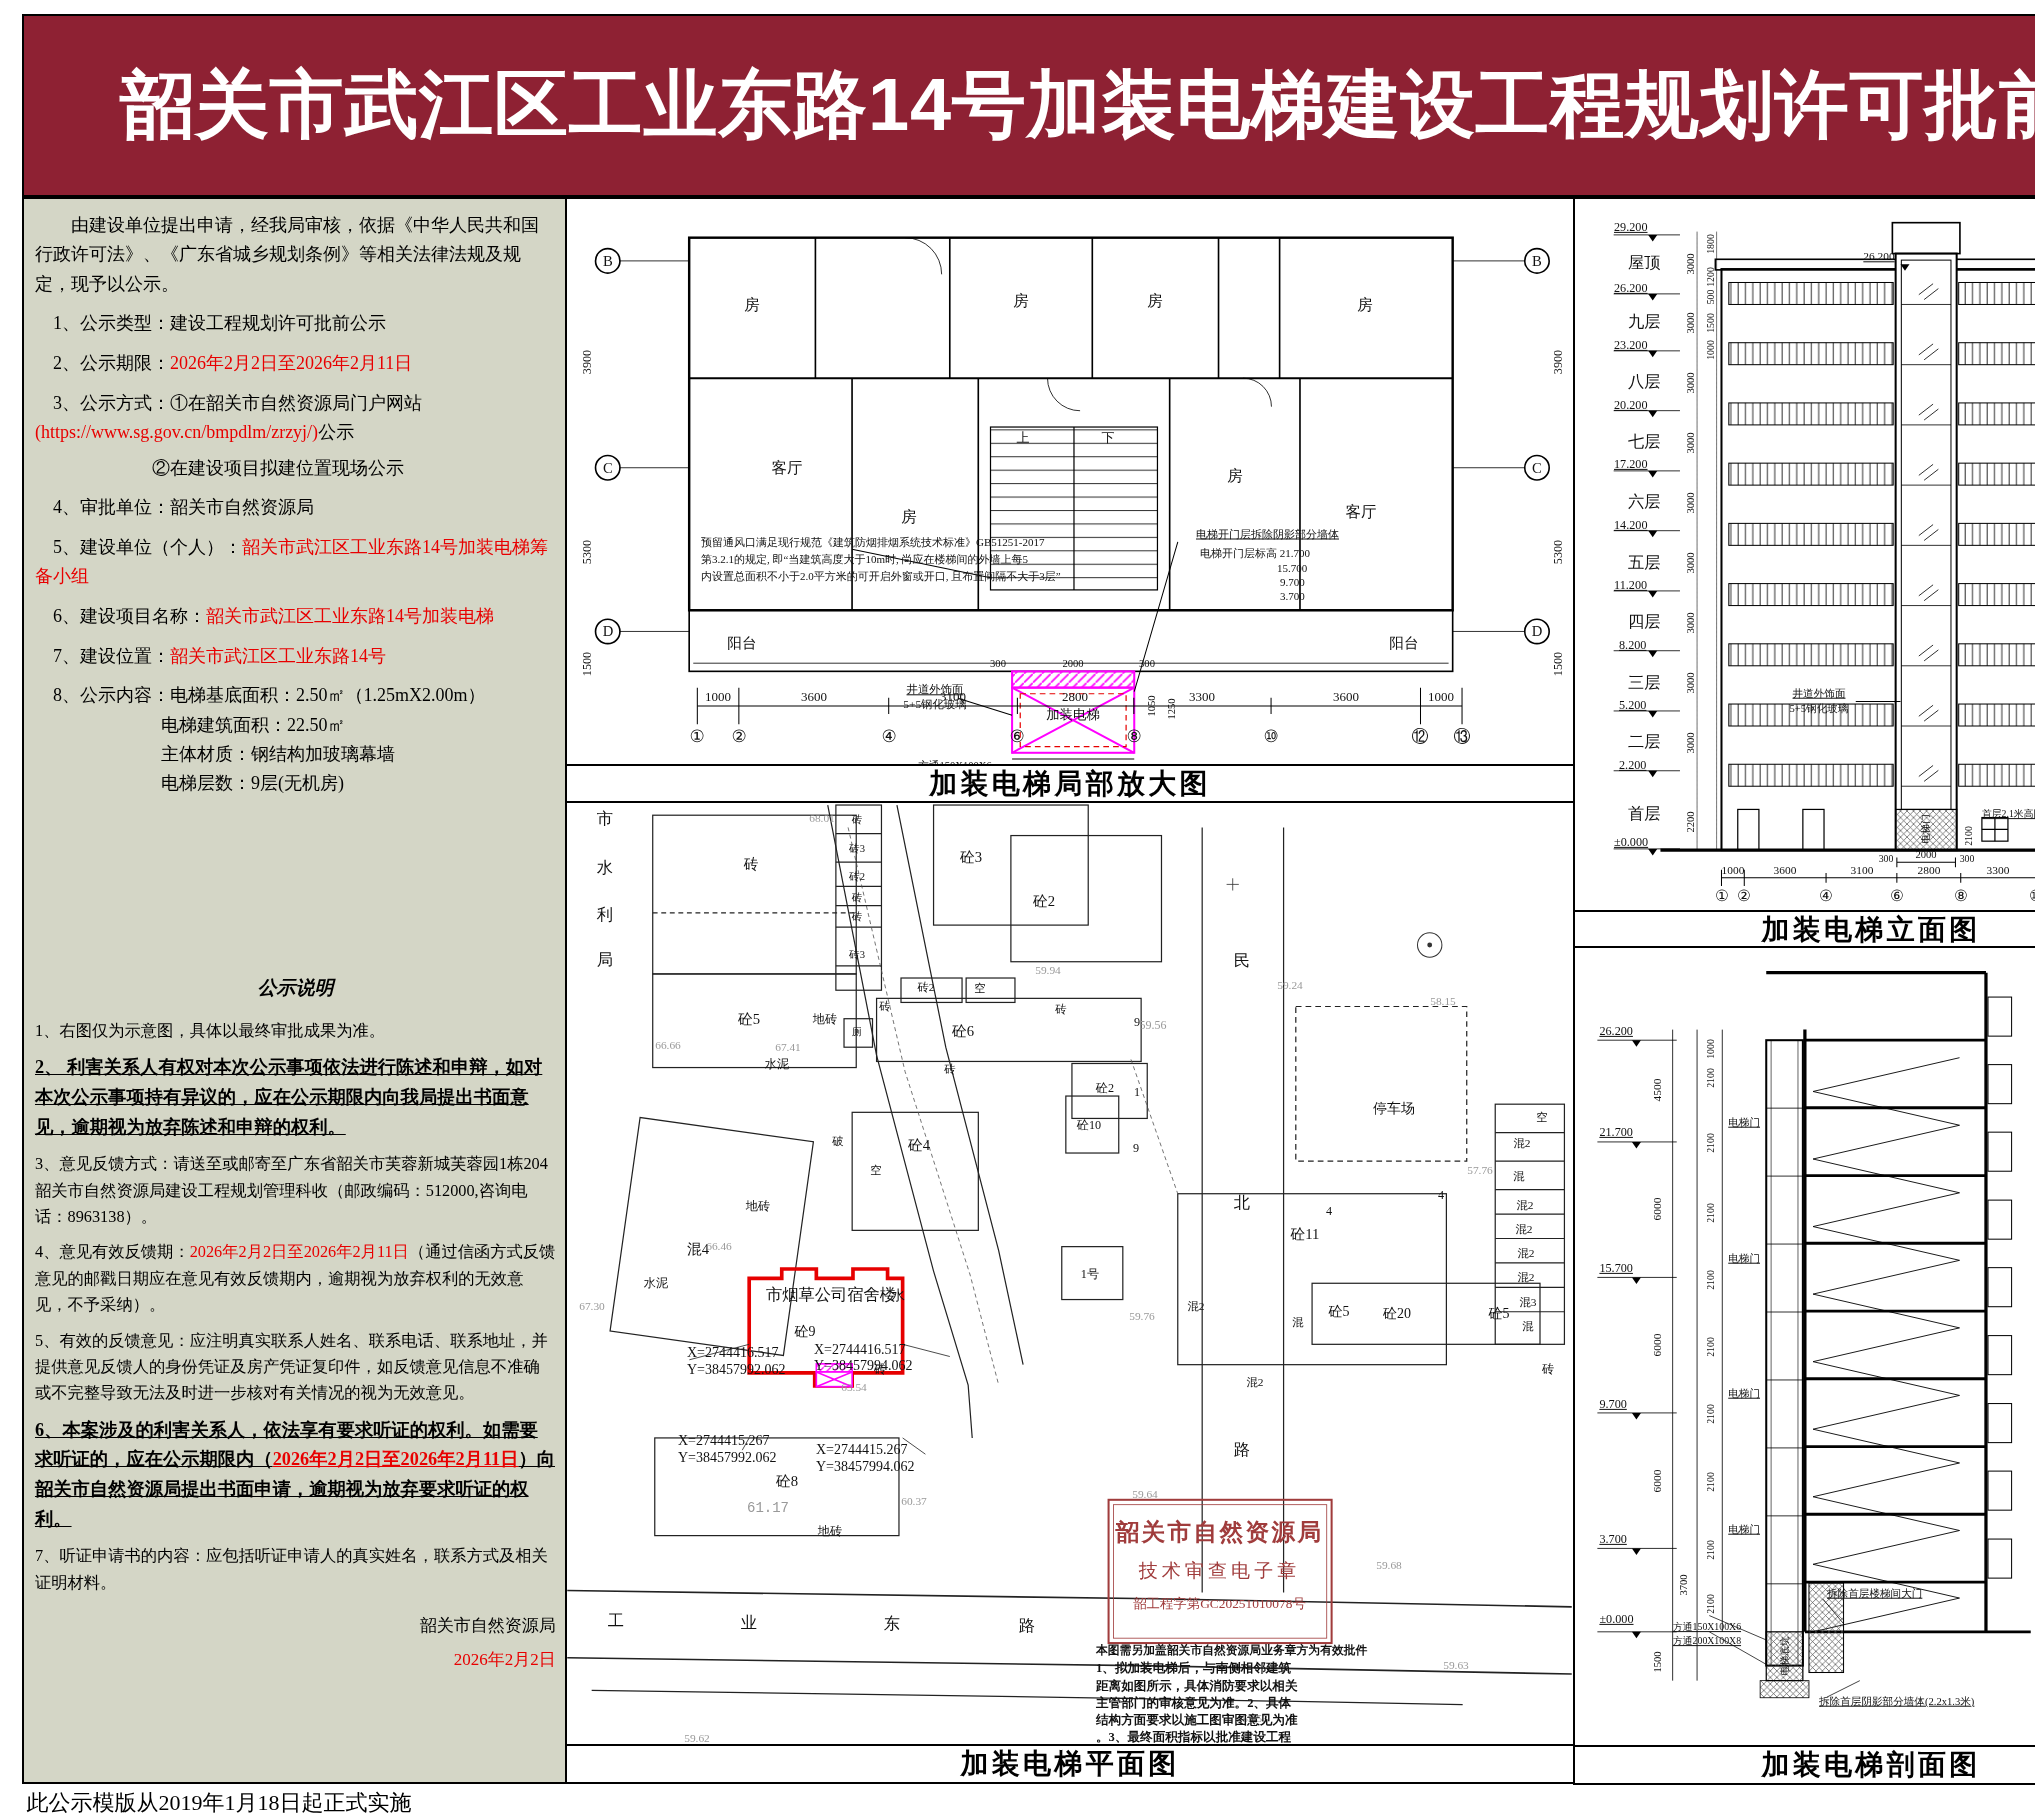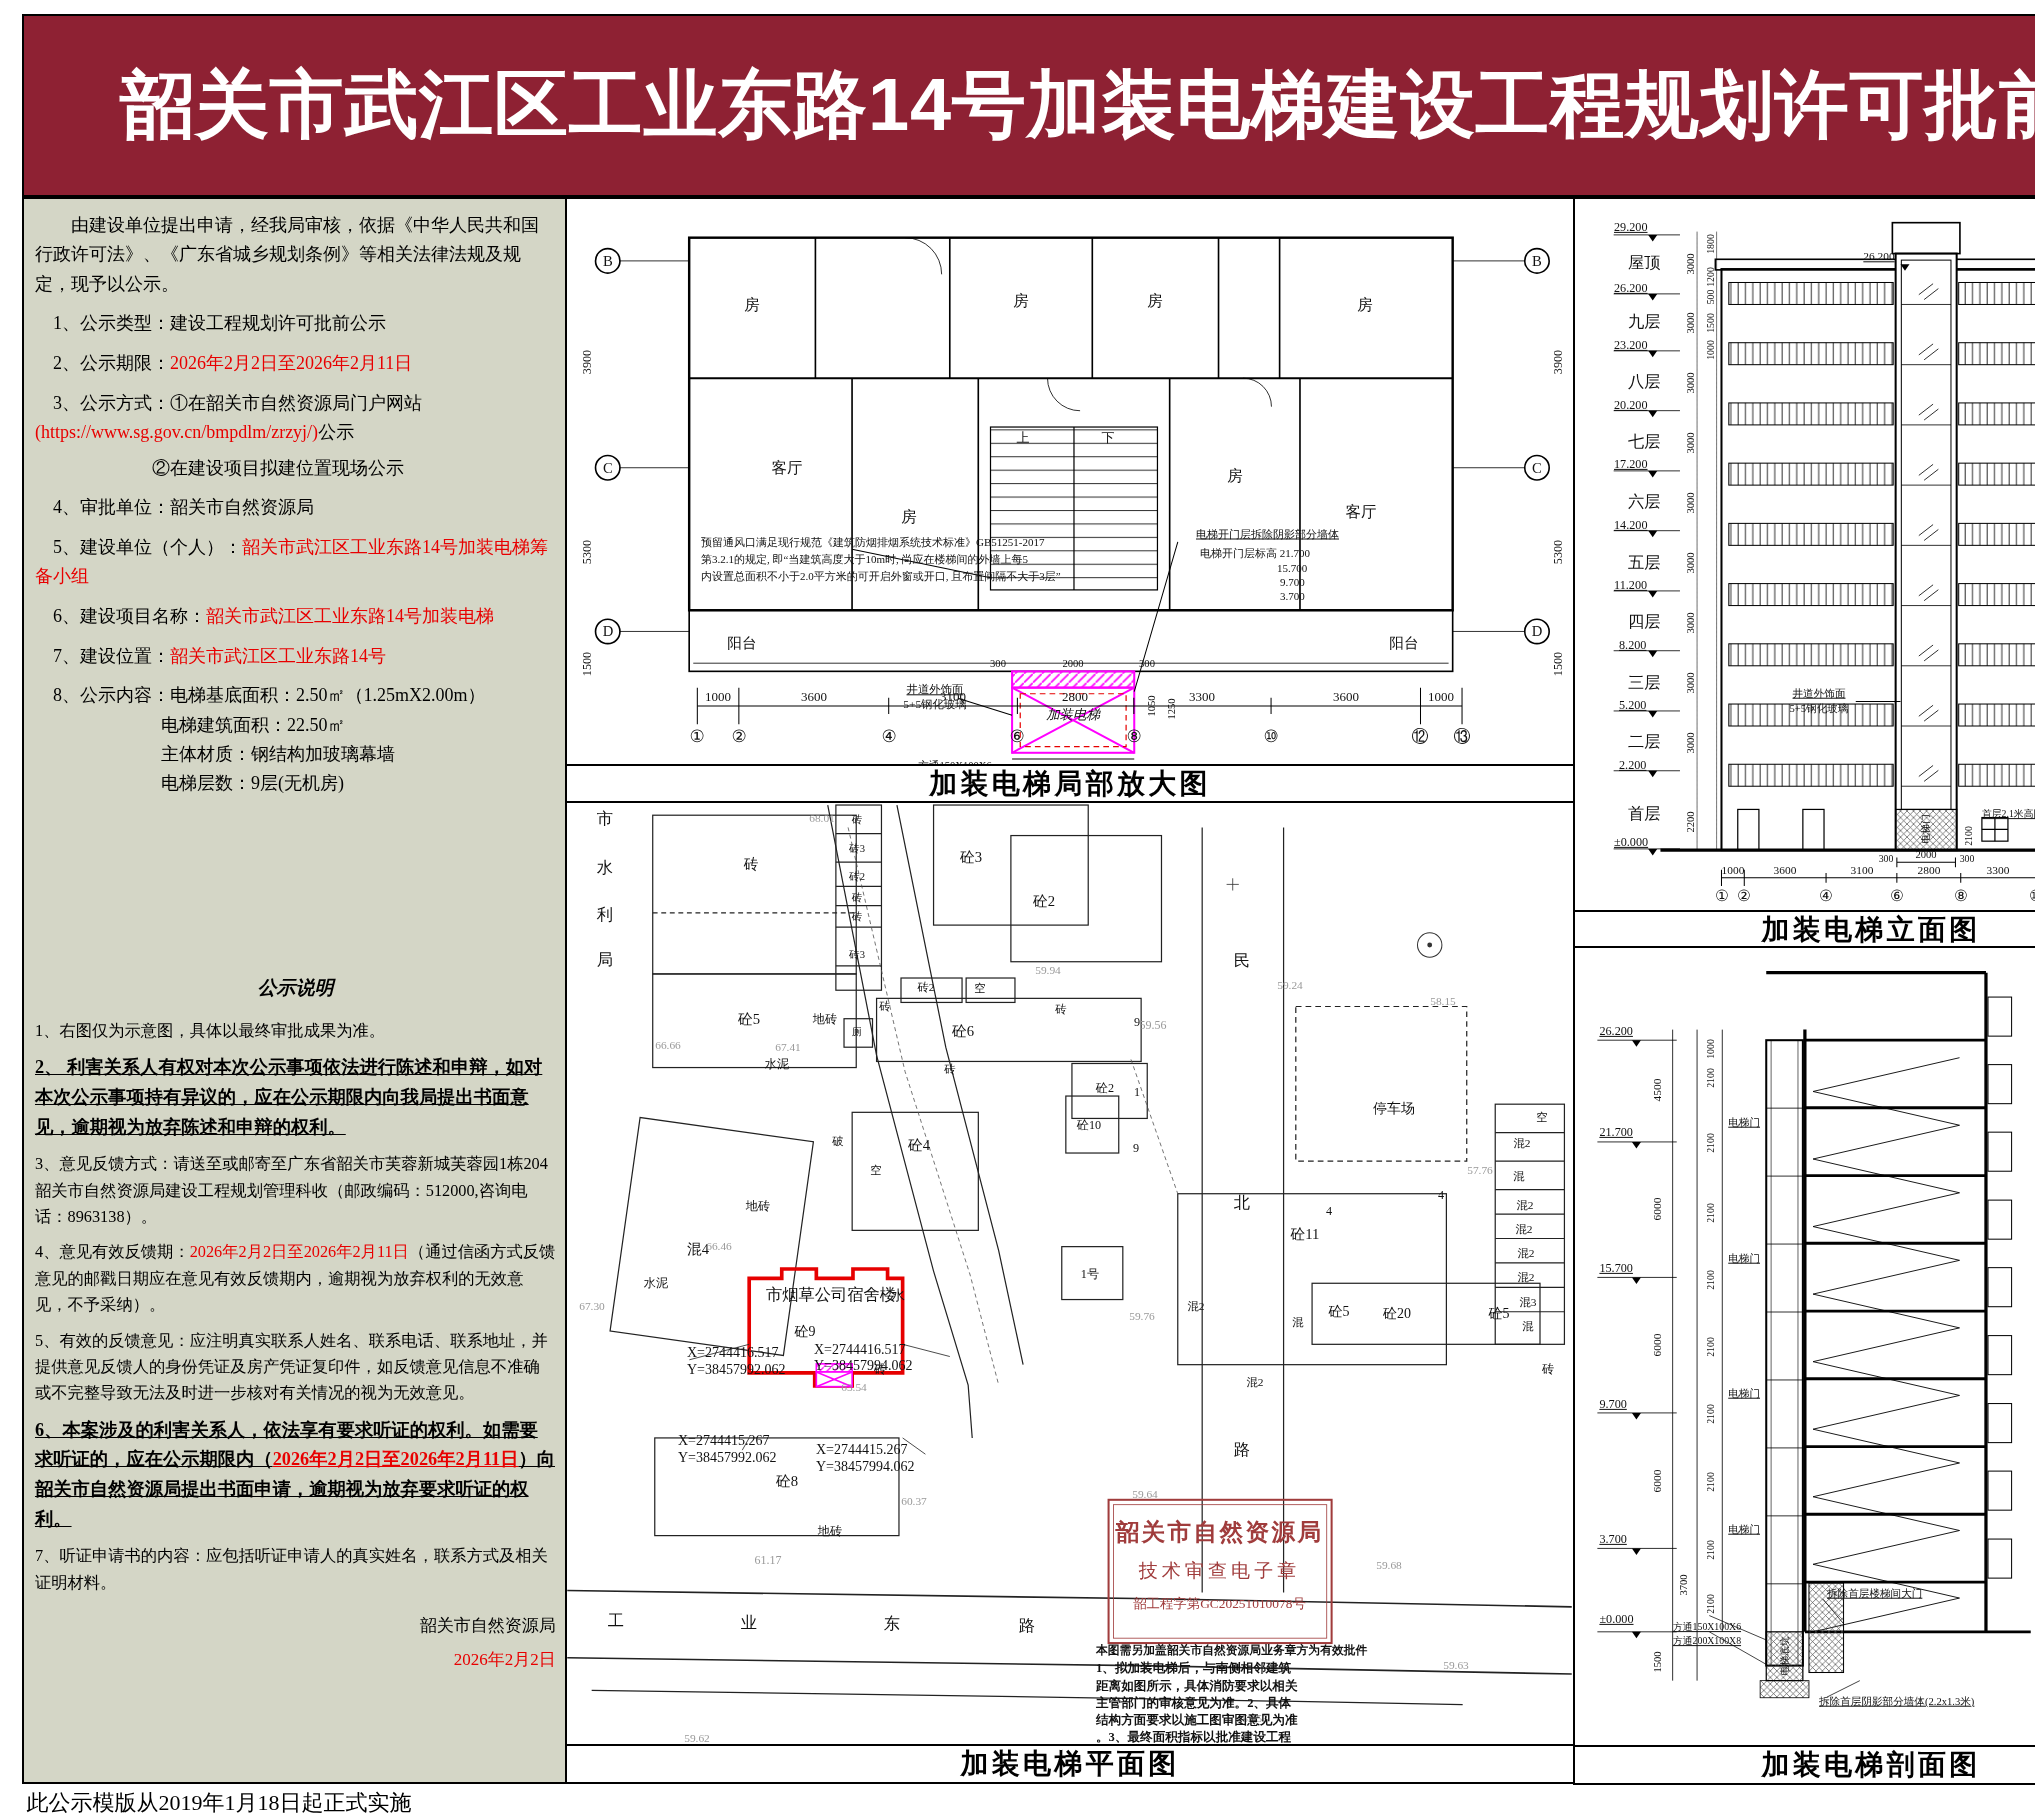--- a/index.html
+++ b/index.html
@@ -121,21 +121,21 @@
         <span class="lbl" style="left: 175px; top: 444px; font-size: 14.7px; transform: translate(-50%, -50%);">阳台</span>
         <span class="lbl" style="left: 837px; top: 444px; font-size: 14.7px; transform: translate(-50%, -50%);">阳台</span>
         <span class="lbl" style="left: 134px; top: 343px; font-size: 11px; transform: translate(0px, -50%);">预留通风口满足现行规范《建筑防烟排烟系统技术标准》GB51251-2017</span>
         <span class="lbl" style="left: 134px; top: 360px; font-size: 11px; transform: translate(0px, -50%);">第3.2.1的规定, 即“当建筑高度大于10m时, 尚应在楼梯间的外墙上每5</span>
         <span class="lbl" style="left: 134px; top: 377px; font-size: 11px; transform: translate(0px, -50%);">内设置总面积不小于2.0平方米的可开启外窗或开口, 且布置间隔不大于3层”</span>
         <span class="lbl" style="left: 629px; top: 335px; font-size: 11px; text-decoration: underline; transform: translate(0px, -50%);">电梯开门层拆除阴影部分墙体</span>
         <span class="lbl" style="left: 633px; top: 354px; font-size: 11px; transform: translate(0px, -50%);">电梯开门层标高 21.700</span>
         <span class="lbl" style="left: 710px; top: 369px; font-size: 11px; transform: translate(0px, -50%);">15.700</span>
         <span class="lbl" style="left: 713px; top: 383px; font-size: 11px; transform: translate(0px, -50%);">9.700</span>
         <span class="lbl" style="left: 713px; top: 397px; font-size: 11px; transform: translate(0px, -50%);">3.700</span>
-        <span class="lbl" style="left: 506px; top: 516px; font-size: 13.4px; transform: translate(-50%, -50%); font-style: italic;">加装电梯</span>
+        <span class="lbl" style="left: 506px; top: 516px; font-size: 13.4px; transform: translate(-50%, -50%);">加装电梯</span>
         <span class="lbl" style="left: 368px; top: 491px; font-size: 11.4px; text-decoration: underline; transform: translate(-50%, -50%);">井道外饰面</span>
         <span class="lbl" style="left: 368px; top: 506px; font-size: 11.4px; transform: translate(-50%, -50%);">5+5钢化玻璃</span>
         <span class="lbl" style="left: 431px; top: 465px; font-size: 10.6px; transform: translate(-50%, -50%);">300</span>
         <span class="lbl" style="left: 506px; top: 465px; font-size: 10.6px; transform: translate(-50%, -50%);">2000</span>
         <span class="lbl" style="left: 580px; top: 465px; font-size: 10.6px; transform: translate(-50%, -50%);">300</span>
         <span class="lbl" style="left: 585px; top: 507px; font-size: 10.6px; transform: translate(-50%, -50%) rotate(-90deg);">1050</span>
         <span class="lbl" style="left: 605px; top: 510px; font-size: 10.6px; transform: translate(-50%, -50%) rotate(-90deg);">1250</span>
         <span class="lbl" style="left: 388px; top: 567px; font-size: 10.6px; text-decoration: underline; transform: translate(-50%, -50%);">方通150X100X6</span>
         <span class="lbl" style="left: 388px; top: 583px; font-size: 10.6px; text-decoration: underline; transform: translate(-50%, -50%);">方通200X100X8</span>
         <span class="lbl" style="left: 506px; top: 569px; font-size: 12.2px; transform: translate(-50%, -50%);">1800</span>
@@ -247,21 +247,21 @@
         <span class="lbl" style="left: 210px; top: 261px; font-size: 12.2px; transform: translate(-50%, -50%);">水泥</span>
         <span class="lbl" style="left: 191px; top: 403px; font-size: 12.2px; transform: translate(-50%, -50%);">地砖</span>
         <span class="lbl" style="left: 89px; top: 480px; font-size: 12.2px; transform: translate(-50%, -50%);">水泥</span>
         <span class="lbl" style="left: 255px; top: 16px; font-size: 11.4px; color: rgb(153, 153, 153); transform: translate(-50%, -50%);">68.01</span>
         <span class="lbl" style="left: 101px; top: 243px; font-size: 11.4px; color: rgb(153, 153, 153); transform: translate(-50%, -50%);">66.66</span>
         <span class="lbl" style="left: 221px; top: 245px; font-size: 11.4px; color: rgb(153, 153, 153); transform: translate(-50%, -50%);">67.41</span>
         <span class="lbl" style="left: 481px; top: 168px; font-size: 11.4px; color: rgb(153, 153, 153); transform: translate(-50%, -50%);">59.94</span>
         <span class="lbl" style="left: 152px; top: 444px; font-size: 11.4px; color: rgb(153, 153, 153); transform: translate(-50%, -50%);">66.46</span>
         <span class="lbl" style="left: 25px; top: 504px; font-size: 11.4px; color: rgb(153, 153, 153); transform: translate(-50%, -50%);">67.30</span>
         <span class="lbl" style="left: 287px; top: 585px; font-size: 11.4px; color: rgb(153, 153, 153); transform: translate(-50%, -50%);">63.54</span>
-        <span class="lbl" style="left: 201px; top: 757px; font-size: 12px; color: rgb(153, 153, 153); transform: translate(-50%, -50%);">61.17</span>
+        <span class="lbl" style="left: 201px; top: 705px; font-size: 14px; color: rgb(153, 153, 153); transform: translate(-50%, -50%); font-family: Liberation Mono, monospace;">61.17</span>
         <span class="lbl" style="left: 347px; top: 699px; font-size: 11.4px; color: rgb(153, 153, 153); transform: translate(-50%, -50%);">60.37</span>
         <span class="lbl" style="left: 575px; top: 514px; font-size: 11.4px; color: rgb(153, 153, 153); transform: translate(-50%, -50%);">59.76</span>
         <span class="lbl" style="left: 586px; top: 222px; font-size: 12px; color: rgb(153, 153, 153); transform: translate(-50%, -50%);">59.56</span>
         <span class="lbl" style="left: 723px; top: 183px; font-size: 11.4px; color: rgb(153, 153, 153); transform: translate(-50%, -50%);">59.24</span>
         <span class="lbl" style="left: 876px; top: 199px; font-size: 11.4px; color: rgb(153, 153, 153); transform: translate(-50%, -50%);">58.15</span>
         <span class="lbl" style="left: 913px; top: 368px; font-size: 11.4px; color: rgb(153, 153, 153); transform: translate(-50%, -50%);">57.76</span>
         <span class="lbl" style="left: 822px; top: 763px; font-size: 11.4px; color: rgb(153, 153, 153); transform: translate(-50%, -50%);">59.68</span>
         <span class="lbl" style="left: 889px; top: 863px; font-size: 11.4px; color: rgb(153, 153, 153); transform: translate(-50%, -50%);">59.63</span>
         <span class="lbl" style="left: 688px; top: 916px; font-size: 11.4px; color: rgb(153, 153, 153); transform: translate(-50%, -50%);">59.53</span>
         <span class="lbl" style="left: 130px; top: 936px; font-size: 11.4px; color: rgb(153, 153, 153); transform: translate(-50%, -50%); text-align: right;">59.62</span>

